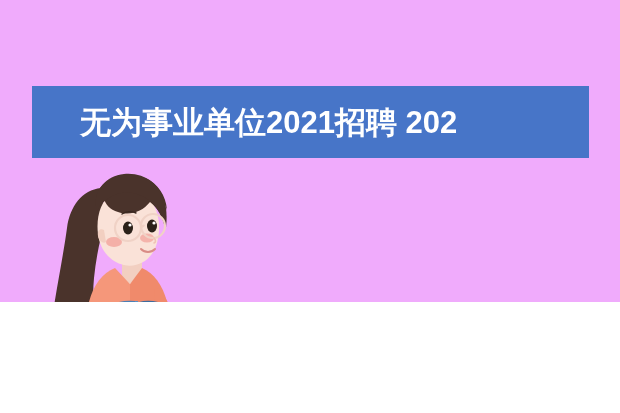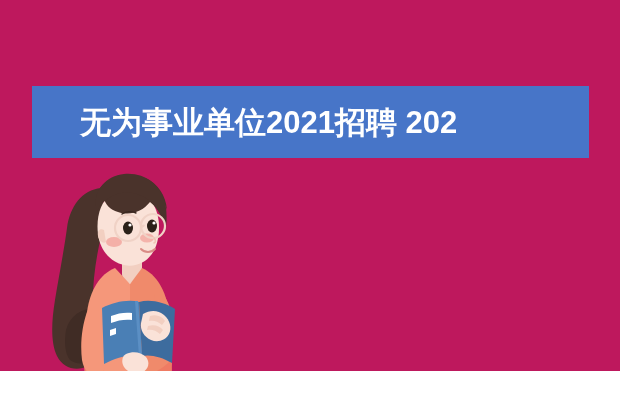--- a/index.html
+++ b/index.html
@@ -8,22 +8,22 @@
   }
   body {
     width: 620px;
     height: 413px;
     overflow: hidden;
     font-family: "Liberation Sans", "DejaVu Sans", sans-serif;
   }
   #canvas {
     position: relative;
     width: 620px;
-    height: 371px;
-    background: #be185d;
+    height: 302px;
+    background: #f0abfc;
     overflow: hidden;
   }
 
   
   #title-banner {
     position: absolute;
     left: 32px;
     top: 86px;
     width: 557px;
     height: 72px;

